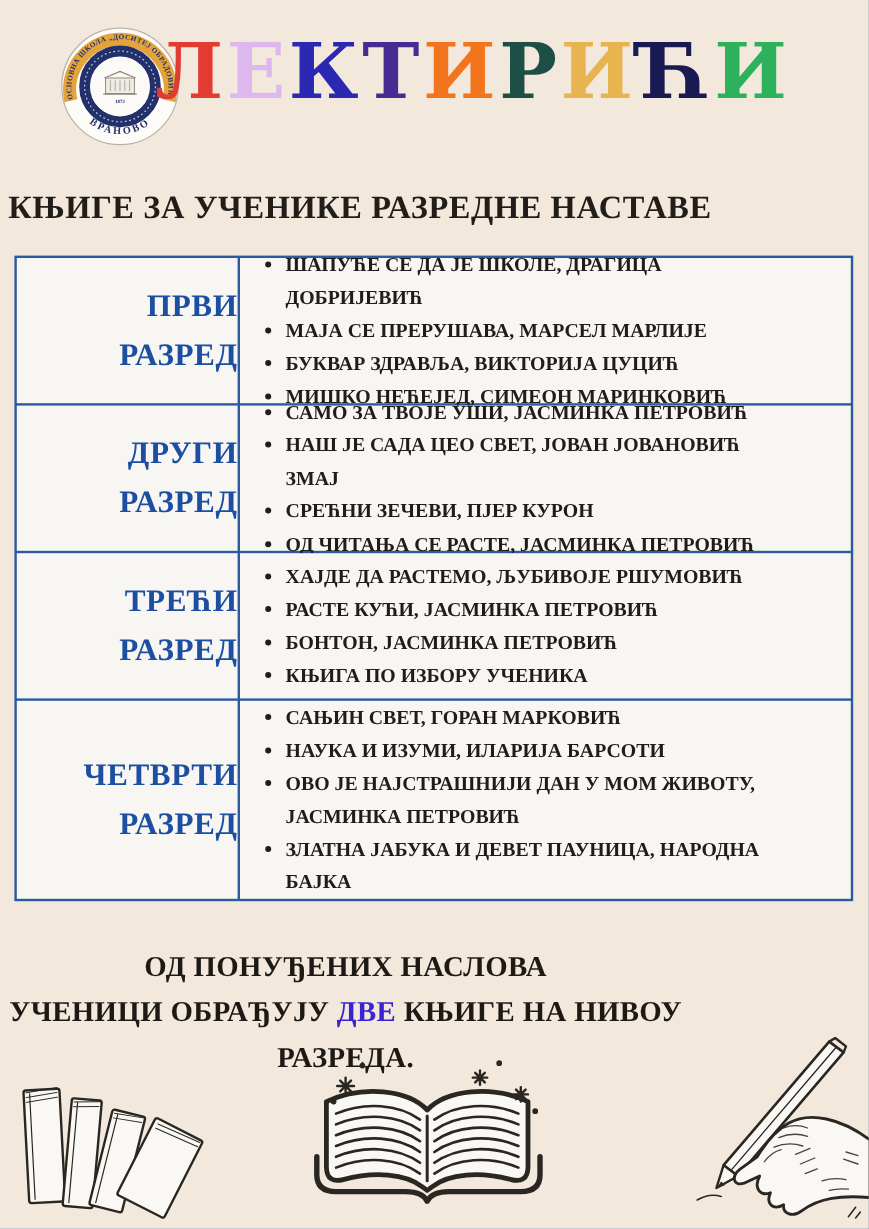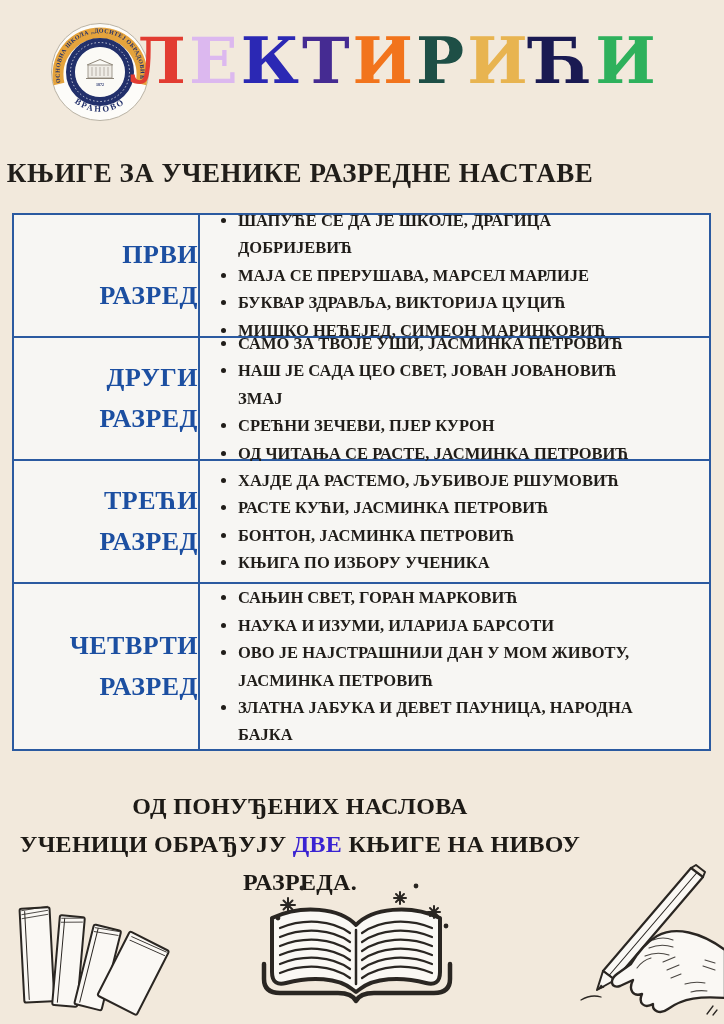--- a/index.html
+++ b/index.html
@@ -44,21 +44,21 @@
   .cell.books li{
     font-size:16.5px;font-weight:700;color:#201d19;line-height:1.66;
   }
   .bt{}
   .bt.plain{font-style:normal;}
   .ba{font-style:normal;}
 
   
   .footer{
     left:0;top:788px;width:576px;text-align:center;
-    font-weight:700;font-size:24px;line-height:1.58;color:#1d1a16;letter-spacing:.3px;padding-left:12px;
+    font-weight:700;font-size:24px;line-height:1.58;color:#1d1a16;letter-spacing:.3px;
   }
   .footer .hl{color:var(--hl-color,#3a23d2);}
 
   
   .art{pointer-events:none;}
   .art-books{left:6px;top:876px;}
   .art-openbook{left:250px;top:880px;}
   .art-hand{left:545px;top:864px;}
   svg .ink{stroke:#2a2622;fill:none;stroke-linecap:round;stroke-linejoin:round;}
   svg .paper{fill:#faf8f4;stroke:#2a2622;stroke-linejoin:round;}

